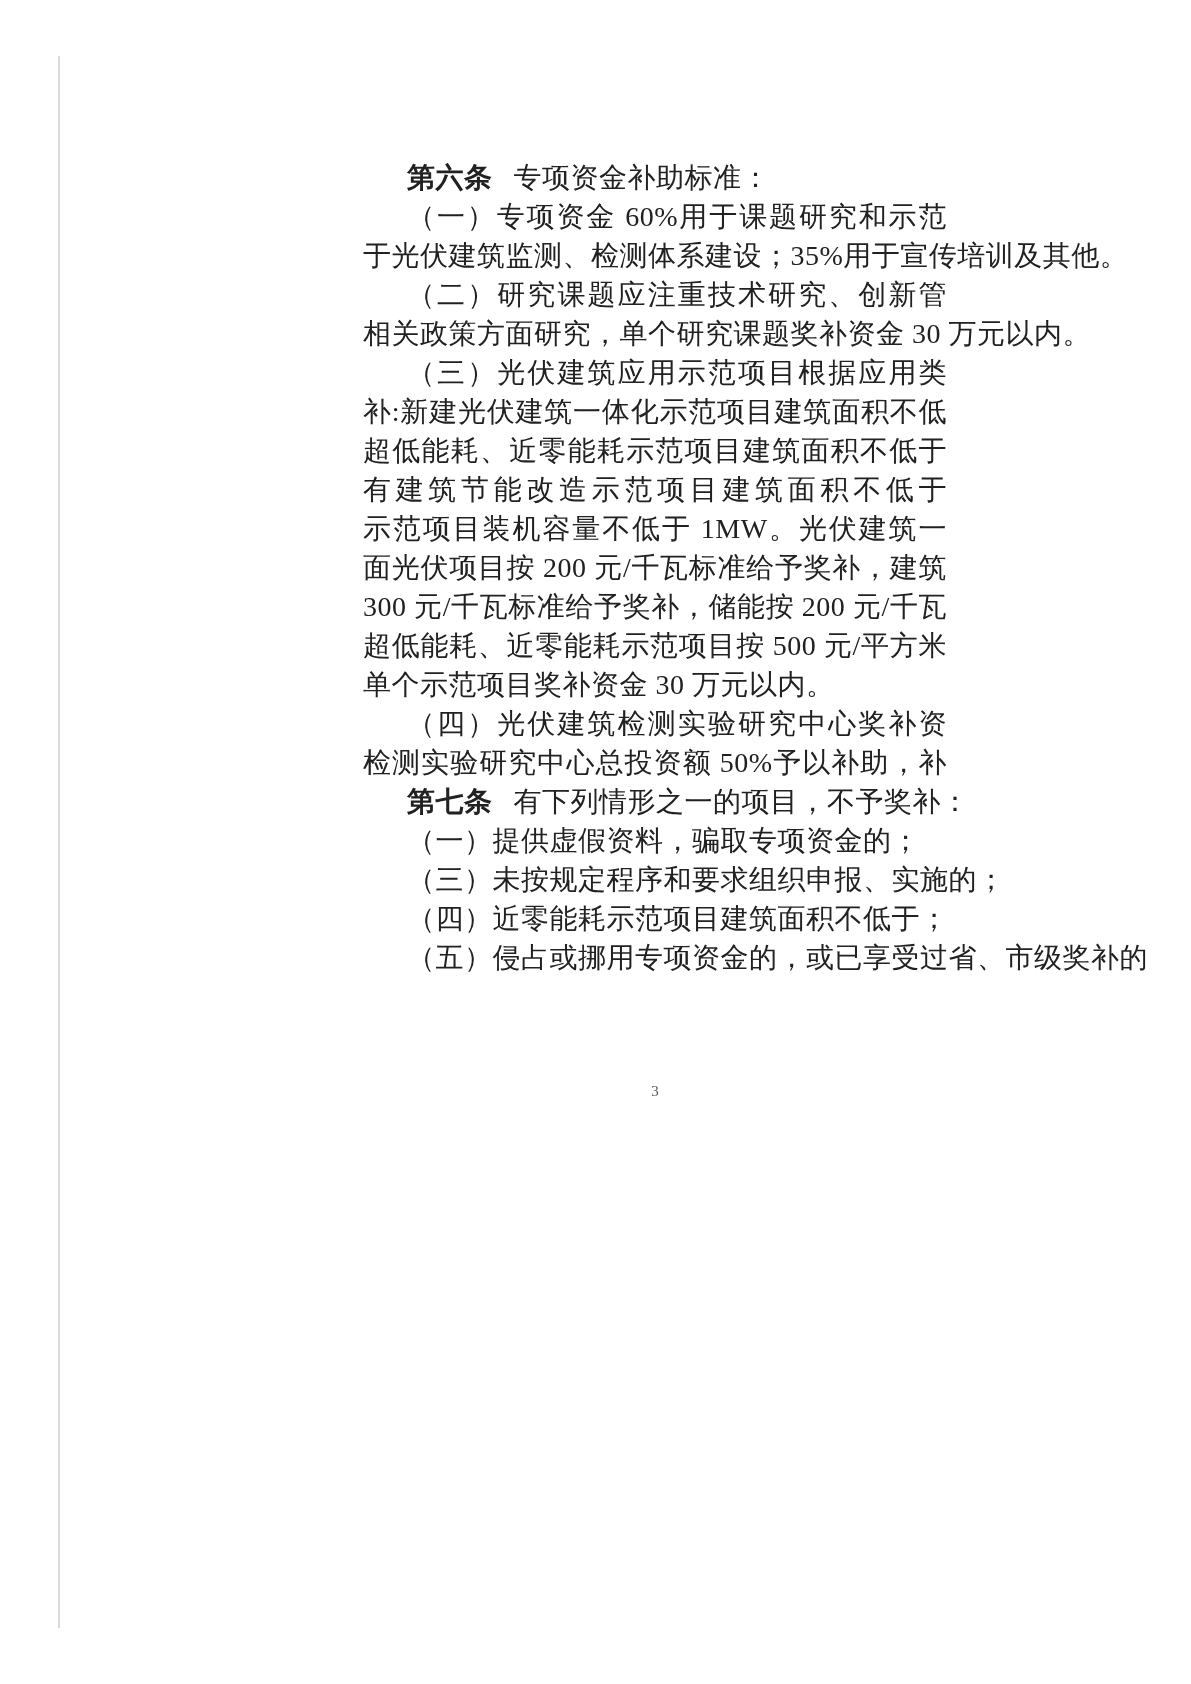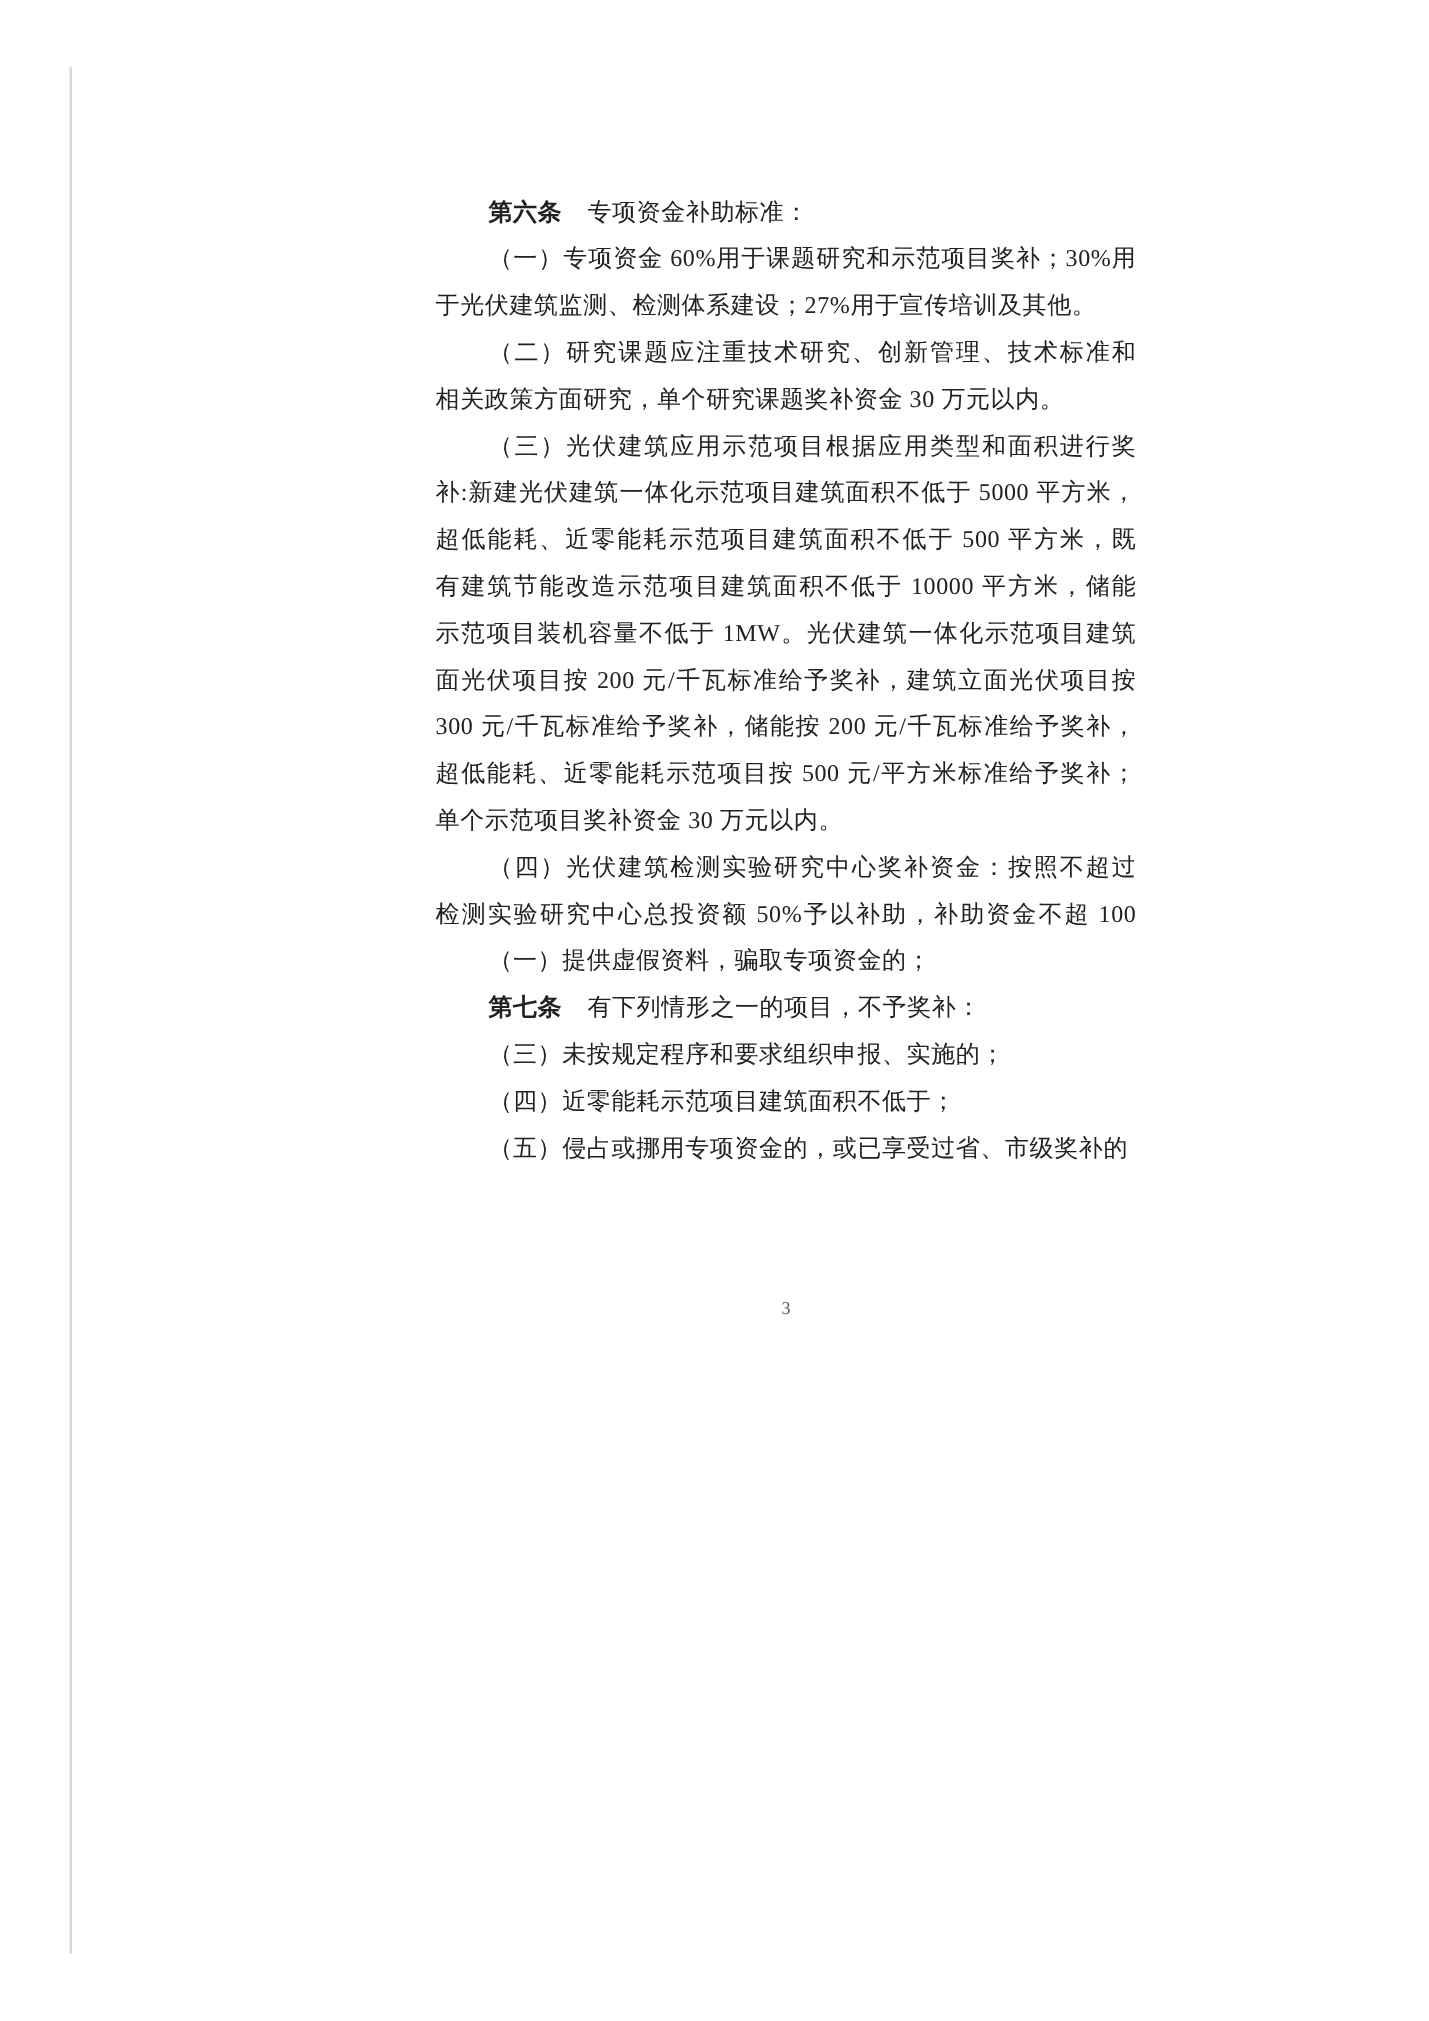--- a/index.html
+++ b/index.html
@@ -22,21 +22,21 @@
     top:56px;
     width:2px;
     height:1572px;
     background:var(--rule-color);
   }
   .text-block{
     position:absolute;
     left:363px;
     top:158px;
     width:584px;
-    font-size:20px;
+    font-size:28px;
     color:var(--text-color);
   }
   .line{
     height:39px;
     line-height:39px;
     white-space:nowrap;
     letter-spacing:0.5px;
   }
   .line.indent{
     padding-left:44px;
@@ -63,34 +63,34 @@
   }
 </style>
 </head>
 <body>
 
 <div class="page">
   <div class="edge-line"></div>
   <div class="text-block">
       <div class="line indent"><span class="head">第六条</span><span class="txt">专项资金补助标准：</span></div>
       <div class="line indent fill"><span class="txt">（一）专项资金 60%用于课题研究和示范项目奖补；30%用</span></div>
-      <div class="line"><span class="txt">于光伏建筑监测、检测体系建设；27%用于宣传培训及其他。</span></div>
+      <div class="line"><span class="txt">于光伏建筑监测、检测体系建设；35%用于宣传培训及其他。</span></div>
       <div class="line indent fill"><span class="txt">（二）研究课题应注重技术研究、创新管理、技术标准和</span></div>
       <div class="line"><span class="txt">相关政策方面研究，单个研究课题奖补资金 30 万元以内。</span></div>
       <div class="line indent fill"><span class="txt">（三）光伏建筑应用示范项目根据应用类型和面积进行奖</span></div>
       <div class="line fill"><span class="txt">补:新建光伏建筑一体化示范项目建筑面积不低于 5000 平方米，</span></div>
       <div class="line fill"><span class="txt">超低能耗、近零能耗示范项目建筑面积不低于 500 平方米，既</span></div>
       <div class="line fill"><span class="txt">有建筑节能改造示范项目建筑面积不低于 10000 平方米，储能</span></div>
       <div class="line fill"><span class="txt">示范项目装机容量不低于 1MW。光伏建筑一体化示范项目建筑屋</span></div>
       <div class="line fill"><span class="txt">面光伏项目按 200 元/千瓦标准给予奖补，建筑立面光伏项目按</span></div>
       <div class="line fill"><span class="txt">300 元/千瓦标准给予奖补，储能按 200 元/千瓦标准给予奖补，</span></div>
       <div class="line fill"><span class="txt">超低能耗、近零能耗示范项目按 500 元/平方米标准给予奖补；</span></div>
       <div class="line"><span class="txt">单个示范项目奖补资金 30 万元以内。</span></div>
       <div class="line indent fill"><span class="txt">（四）光伏建筑检测实验研究中心奖补资金：按照不超过</span></div>
       <div class="line fill"><span class="txt">检测实验研究中心总投资额 50%予以补助，补助资金不超 100</span></div>
+      <div class="line indent"><span class="head">第七条</span><span class="txt">有下列情形之一的项目，不予奖补：</span></div>
       <div class="line indent"><span class="txt">（一）提供虚假资料，骗取专项资金的；</span></div>
-      <div class="line indent"><span class="head">第七条</span><span class="txt">有下列情形之一的项目，不予奖补：</span></div>
       <div class="line indent"><span class="txt">（三）未按规定程序和要求组织申报、实施的；</span></div>
       <div class="line indent"><span class="txt">（四）近零能耗示范项目建筑面积不低于；</span></div>
       <div class="line indent"><span class="txt">（五）侵占或挪用专项资金的，或已享受过省、市级奖补的</span></div>
     </div>
   <div class="page-number">3</div>
 </div>
 
 </body></html>

